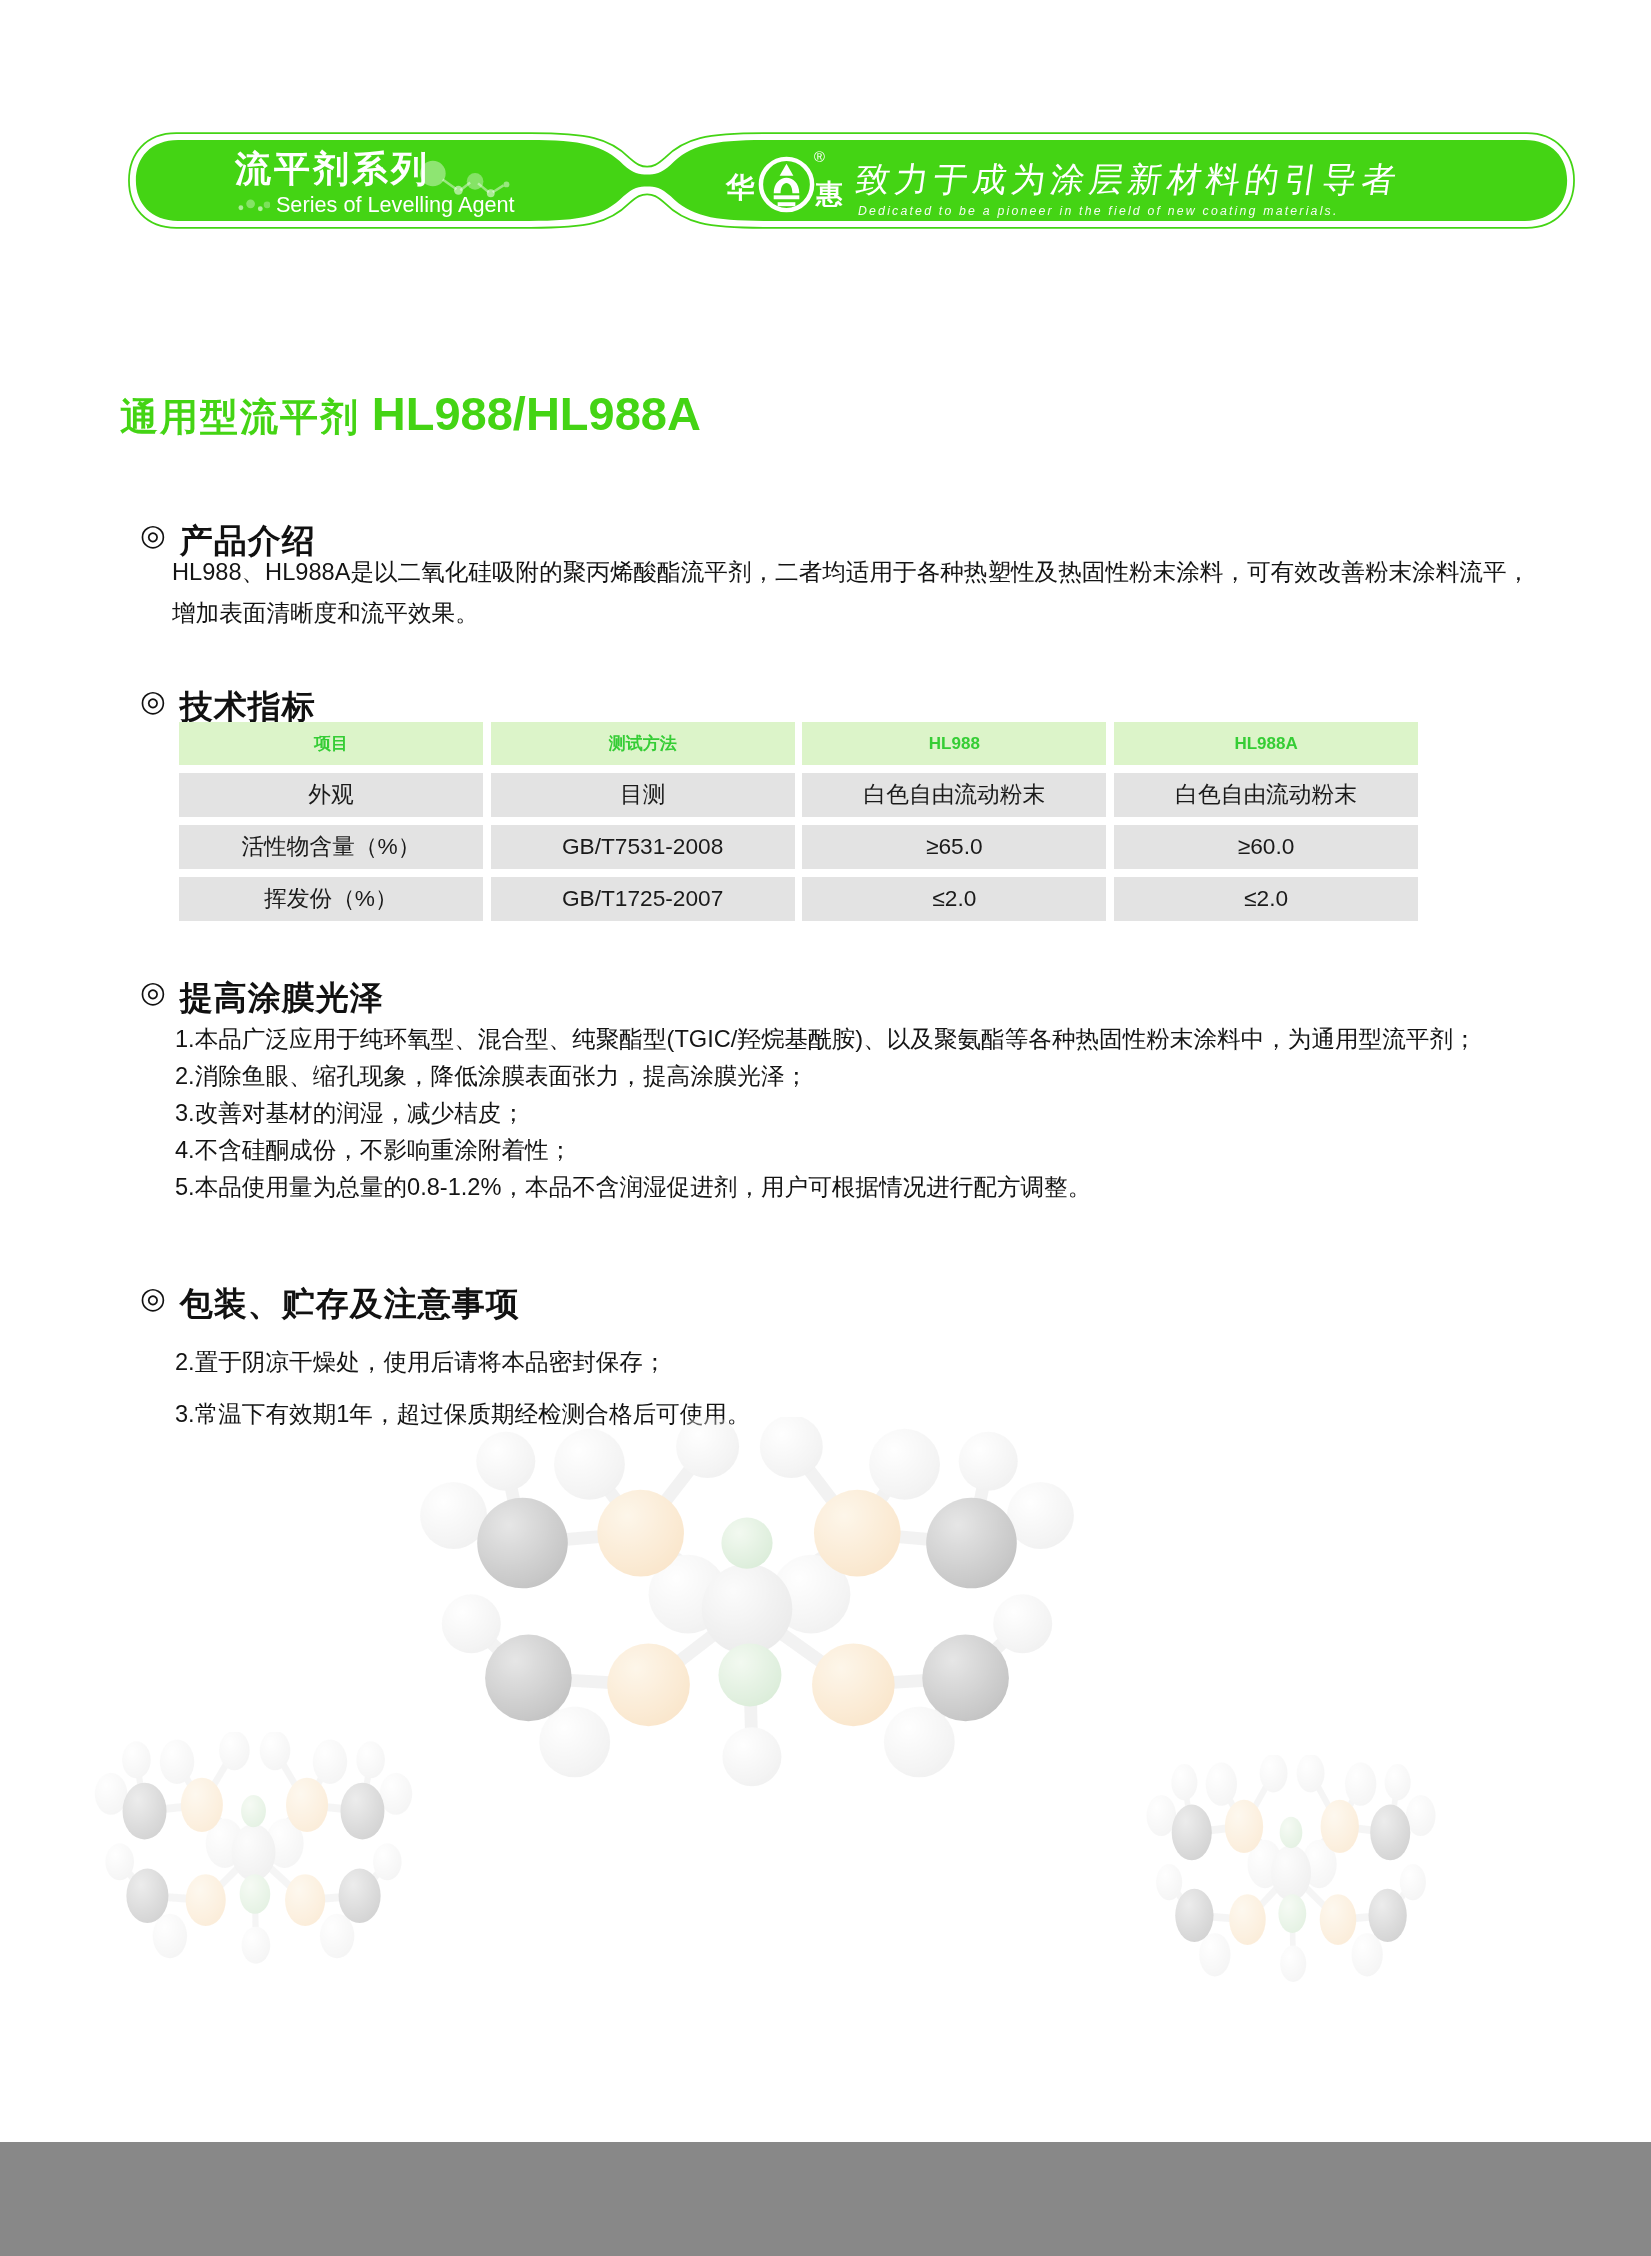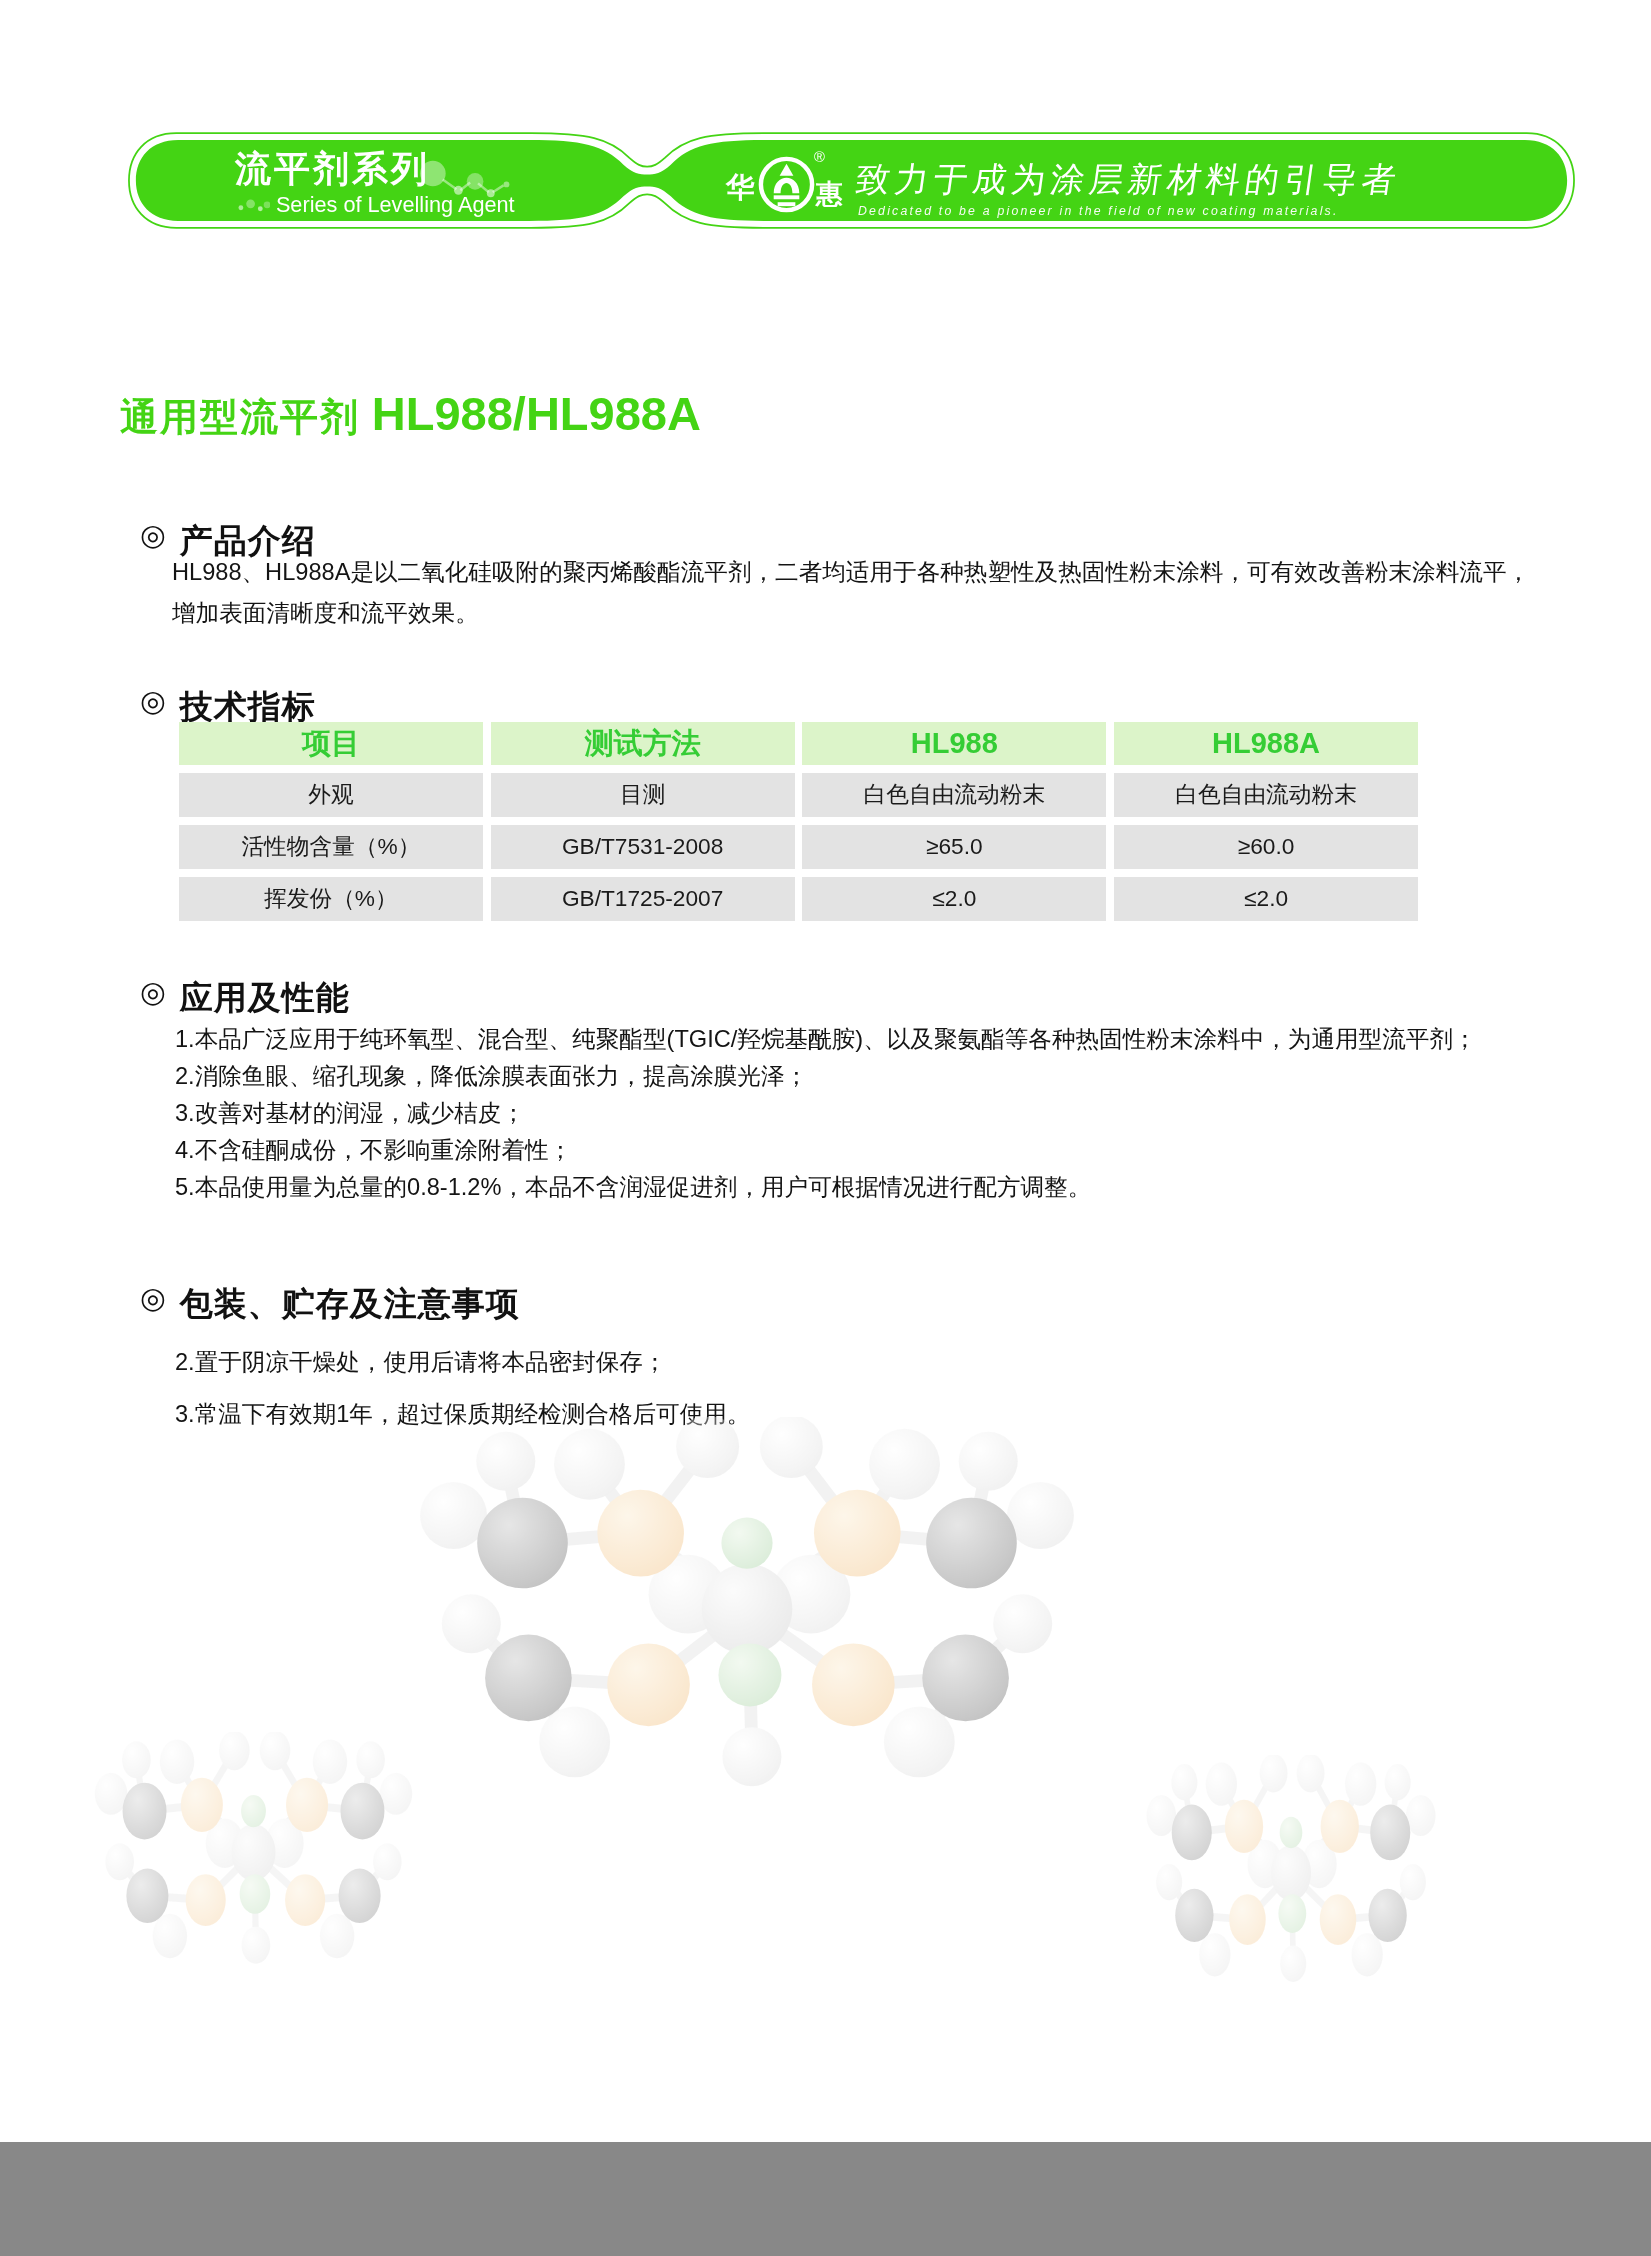--- a/index.html
+++ b/index.html
@@ -61,21 +61,21 @@
   .spec-table {
     position:absolute; left:179px; top:722px; width:1239px;
     display:grid; grid-template-columns:repeat(4,1fr);
     column-gap:7.9px; row-gap:7.9px;
   }
   .spec-table .cell {
     display:flex; align-items:center; justify-content:center;
     height:44px; font-size:22.7px; background:#E3E3E3; color:#1a1a1a;
   }
   .spec-table .cell.head {
-    height:43px; background:#DCF4C9; color:#35CD35; font-weight:bold; font-size:29px;
+    height:43px; background:#DCF4C9; color:#35CD35; font-weight:bold; font-size:17px;
   }
 
   
   .plain-list { position:absolute; left:175px; list-style:none; }
   .plain-list li { font-size:23.6px; color:#141414; }
   .app-list  { top:1021px; width:1379px; }
   .app-list li  { line-height:37px; }
   .pack-list { top:1336px; width:1182px; }
   .pack-list li { line-height:52px; }
 
@@ -170,21 +170,21 @@
     <div class="cell">≥60.0</div>
 
     <div class="cell">挥发份（%）</div>
     <div class="cell">GB/T1725-2007</div>
     <div class="cell">≤2.0</div>
     <div class="cell">≤2.0</div>
   </div>
 
   <div class="section-head" style="top:963px">
     <span class="bullet">◎</span>
-    <span class="htext">应用及性能</span>
+    <span class="htext">提高涂膜光泽</span>
   </div>
   <ul class="plain-list app-list">
     <li>1.本品广泛应用于纯环氧型、混合型、纯聚酯型(TGIC/羟烷基酰胺)、以及聚氨酯等各种热固性粉末涂料中，为通用型流平剂；</li>
     <li>2.消除鱼眼、缩孔现象，降低涂膜表面张力，提高涂膜光泽；</li>
     <li>3.改善对基材的润湿，减少桔皮；</li>
     <li>4.不含硅酮成份，不影响重涂附着性；</li>
     <li>5.本品使用量为总量的0.8-1.2%，本品不含润湿促进剂，用户可根据情况进行配方调整。</li>
   </ul>
 
   <div class="section-head" style="top:1269px">

